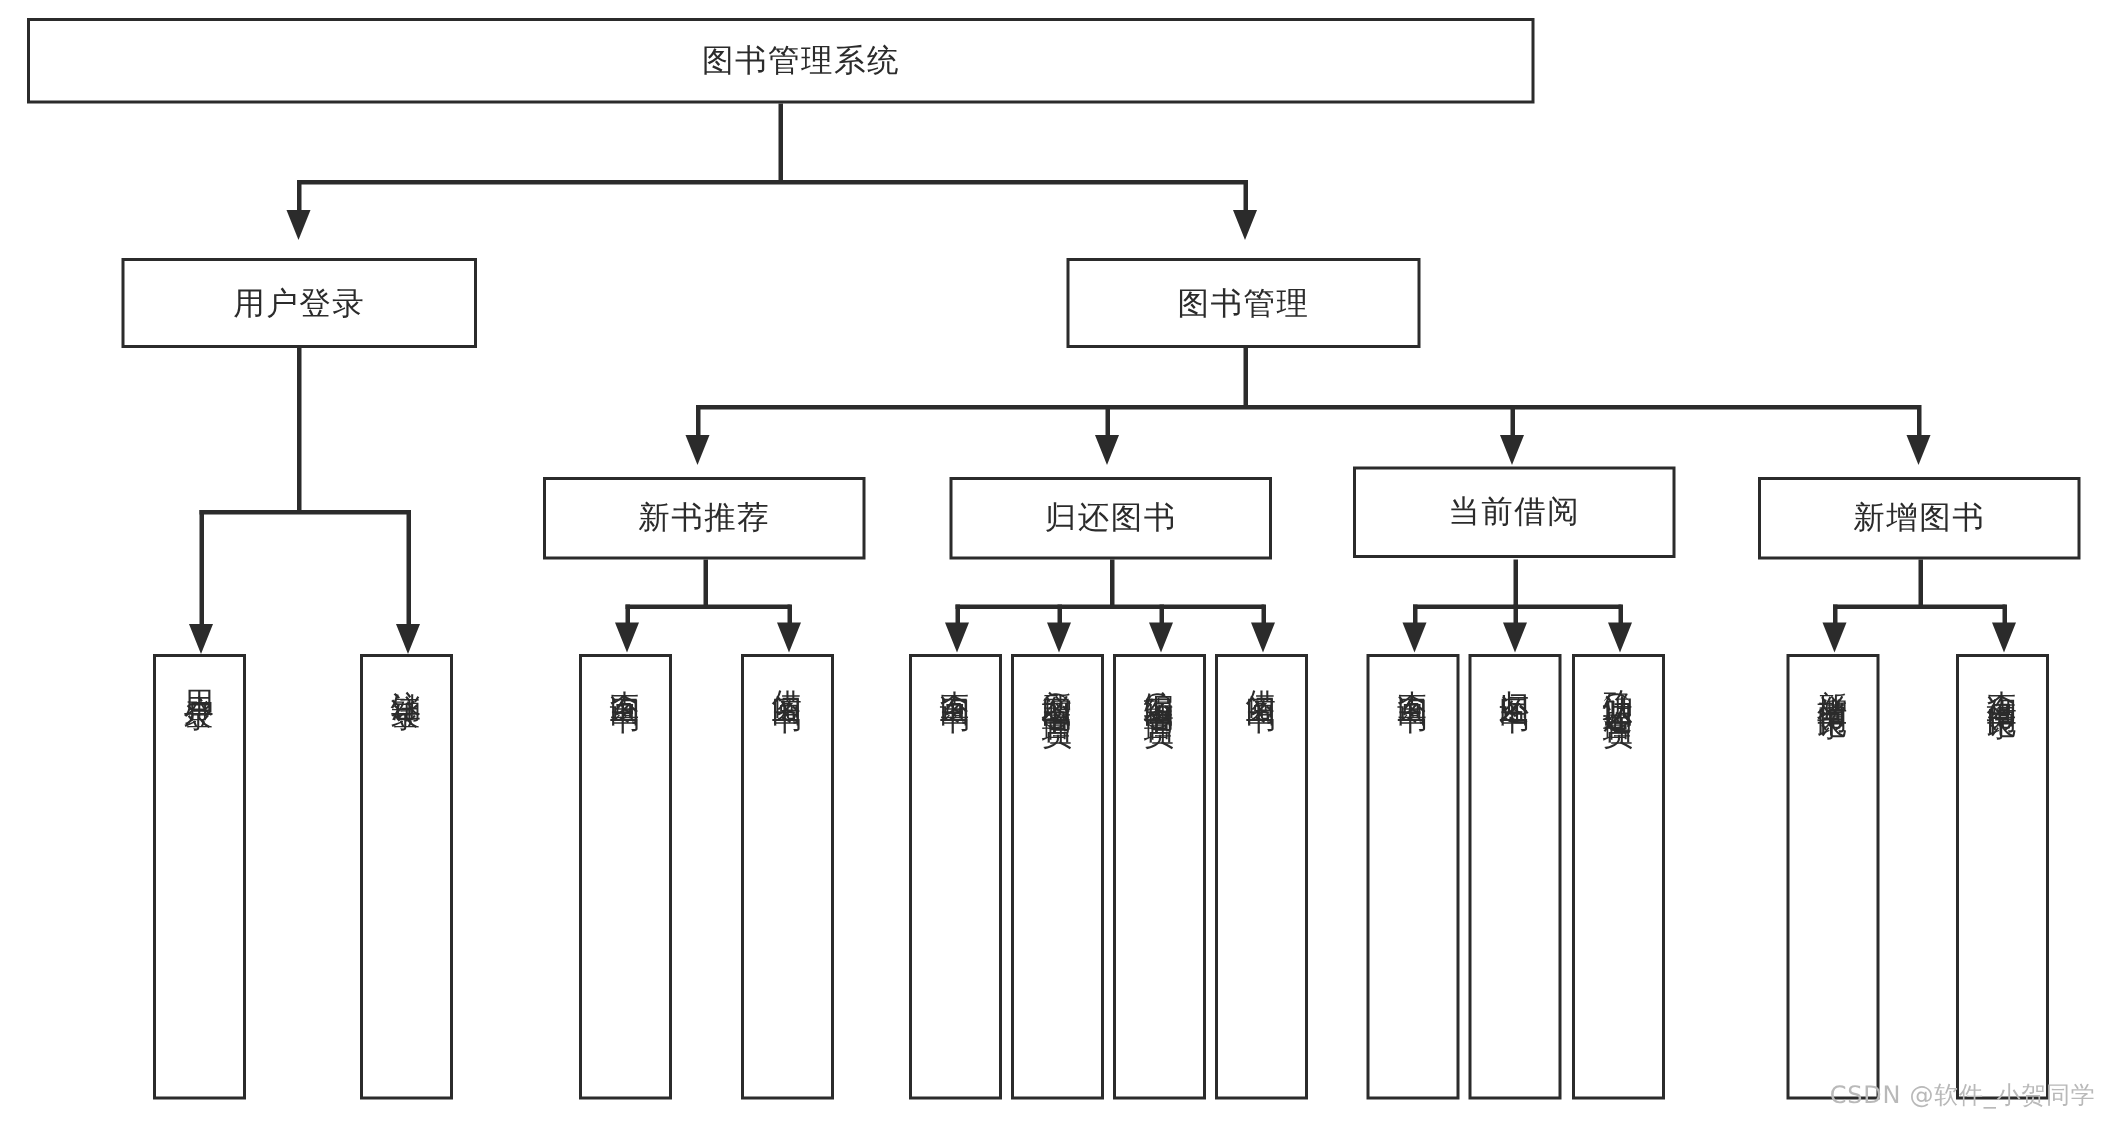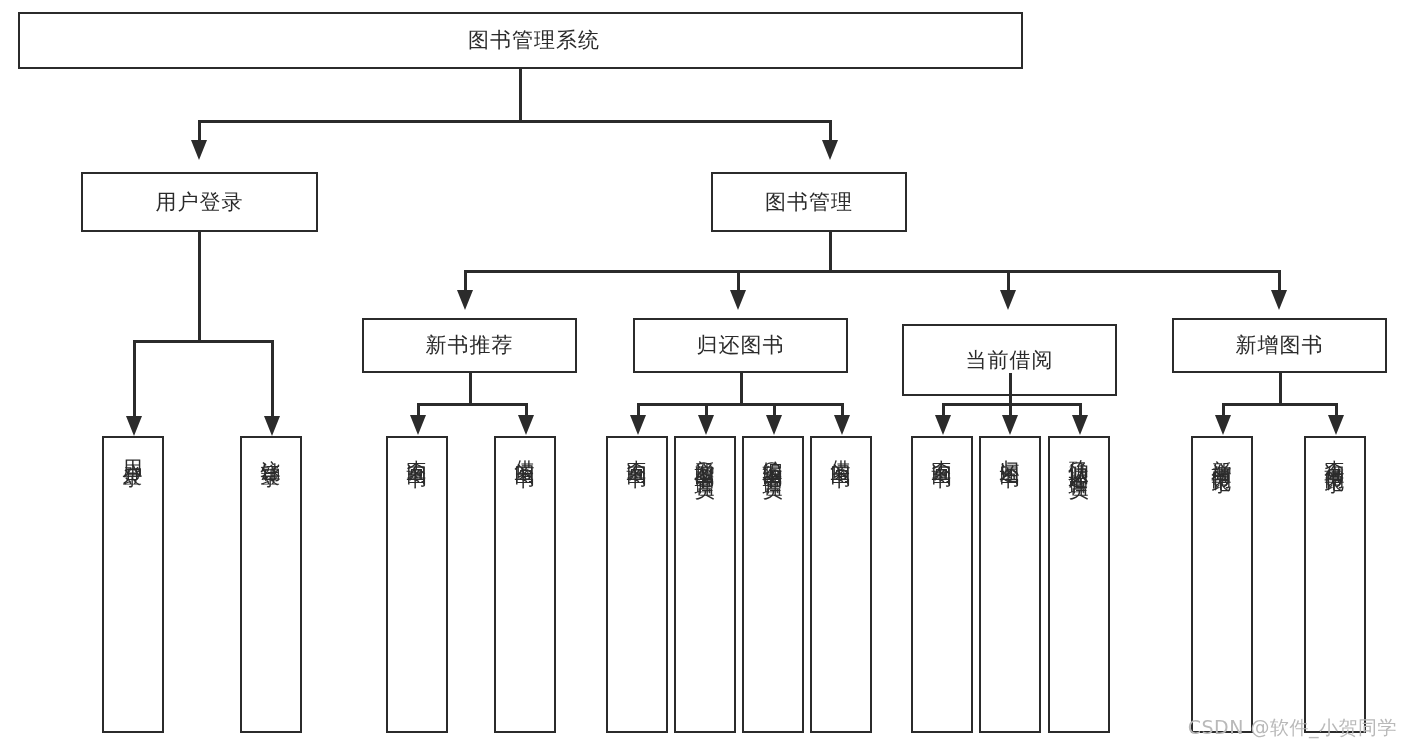--- a/index.html
+++ b/index.html
@@ -62,21 +62,21 @@
     border-left: 8px solid transparent;
     border-right: 8px solid transparent;
     border-top: 20px solid #2b2b2b;
   }
   
   #watermark {
     position: absolute;
     right: 8px;
     bottom: 6px;
     color: #b9b9b9;
-    font-size: 19px;
+    font-size: 16px;
     letter-spacing: 0.5px;
     white-space: nowrap;
     pointer-events: none;
   }
 </style>
 </head>
 <body>
 
 <div id="canvas">
 
@@ -87,21 +87,21 @@
   <div class="edge v" style="left:519px; top:69px; height:53px;"></div>
   <div class="edge h" style="left:198px; top:120px; width:633px;"></div>
   <div class="edge v" style="left:198px; top:120px; height:22px;"></div>
   <div class="edge v" style="left:829px; top:120px; height:22px;"></div>
   <div class="arrow" style="left:191px; top:140px;"></div>
   <div class="arrow" style="left:822px; top:140px;"></div>
 
   <div class="node" style="left:81px; top:172px; width:237px; height:60px;">
     <span class="node-label">用户登录</span>
   </div>
-  <div class="node" style="left:711px; top:172px; width:196px; height:60px;">
+  <div class="node" style="left:711px; top:172px; width:236px; height:60px;">
     <span class="node-label">图书管理</span>
   </div>
 
   <div class="edge v" style="left:198px; top:232px; height:110px;"></div>
   <div class="edge h" style="left:133px; top:340px; width:140px;"></div>
   <div class="edge v" style="left:133px; top:340px; height:78px;"></div>
   <div class="edge v" style="left:271px; top:340px; height:78px;"></div>
   <div class="arrow" style="left:126px; top:416px;"></div>
   <div class="arrow" style="left:264px; top:416px;"></div>
 
@@ -115,21 +115,21 @@
   <div class="arrow" style="left:730px; top:290px;"></div>
   <div class="arrow" style="left:1000px; top:290px;"></div>
   <div class="arrow" style="left:1271px; top:290px;"></div>
 
   <div class="node" style="left:362px; top:318px; width:215px; height:55px;">
     <span class="node-label">新书推荐</span>
   </div>
   <div class="node" style="left:633px; top:318px; width:215px; height:55px;">
     <span class="node-label">归还图书</span>
   </div>
-  <div class="node" style="left:902px; top:324px; width:215px; height:72px;">
+  <div class="node" style="left:902px; top:311px; width:215px; height:61px;">
     <span class="node-label">当前借阅</span>
   </div>
   <div class="node" style="left:1172px; top:318px; width:215px; height:55px;">
     <span class="node-label">新增图书</span>
   </div>
 
   <div class="edge v" style="left:469px; top:373px; height:32px;"></div>
   <div class="edge h" style="left:417px; top:403px; width:110px;"></div>
   <div class="edge v" style="left:417px; top:403px; height:14px;"></div>
   <div class="edge v" style="left:525px; top:403px; height:14px;"></div>

